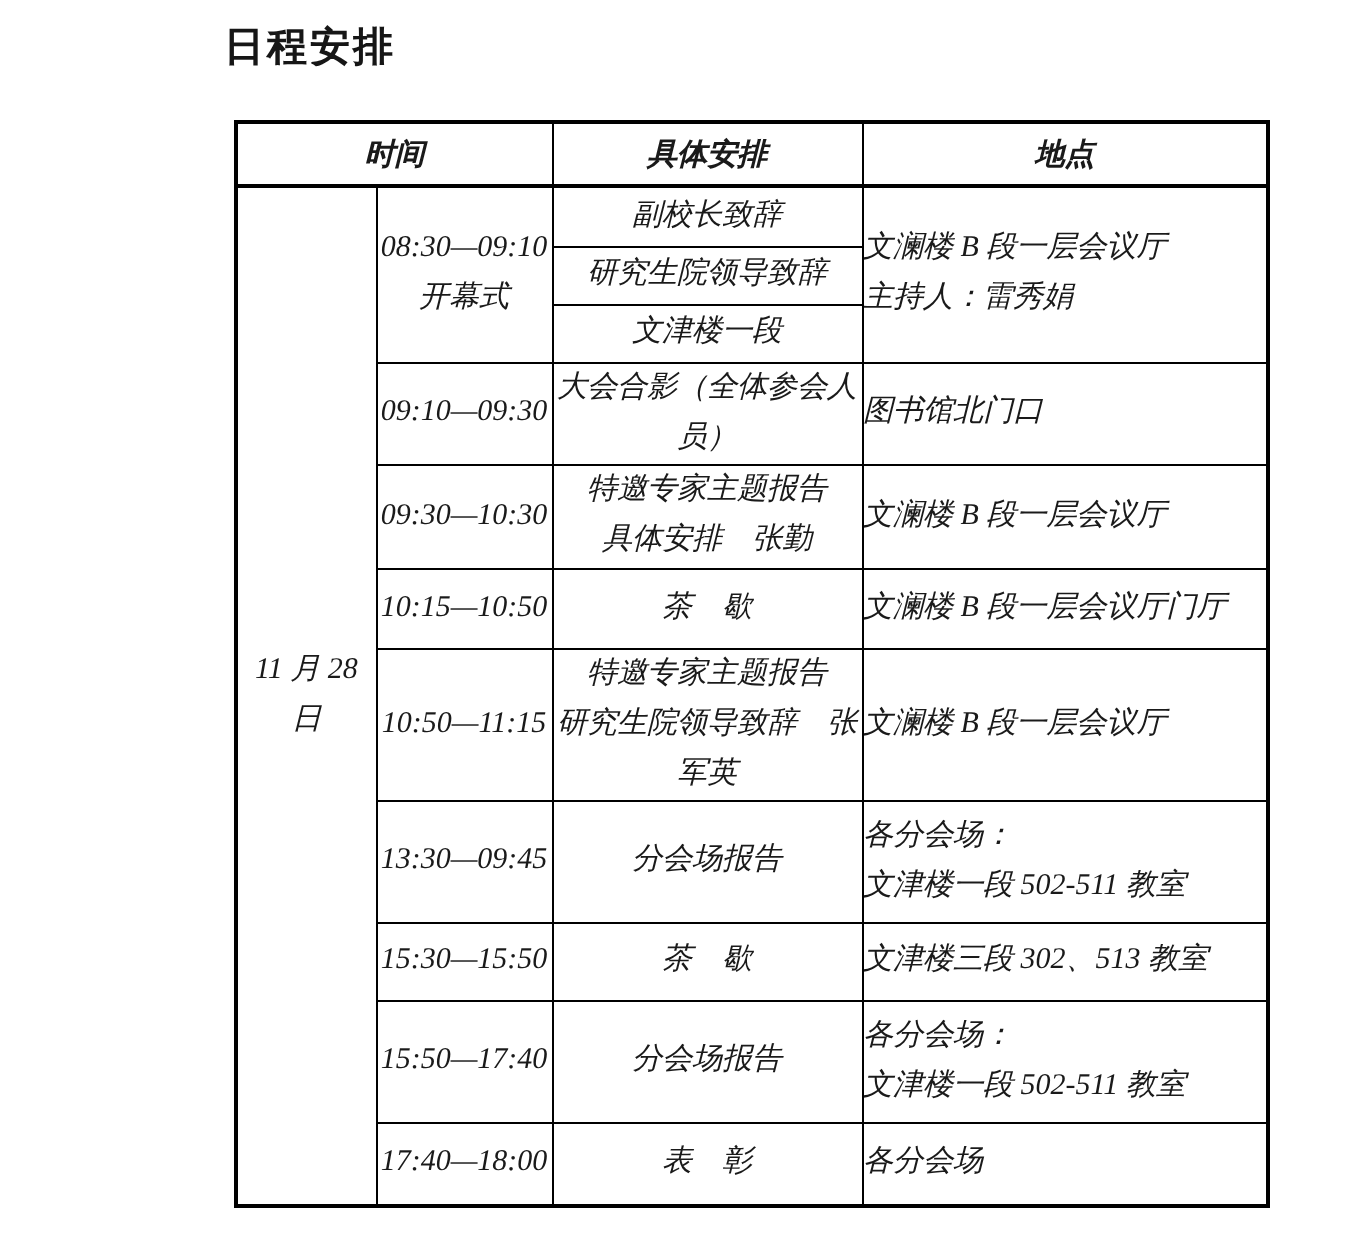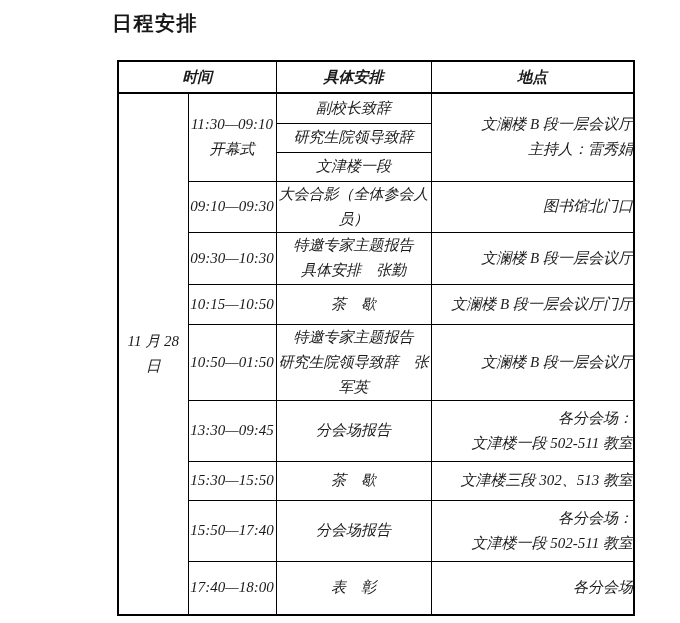--- a/index.html
+++ b/index.html
@@ -43,21 +43,21 @@
     font-style: italic;
   }
   table.schedule thead th {
     height: 30px;
     font-weight: bold;
     text-align: center;
     border-bottom: 2px solid #000000;
   }
   td.c { text-align: center; }
   td.loc {
-    text-align: right;
+    text-align: left;
     padding-left: 7px;
     padding-right: 4px;
   }
   .line {
     display: block;
     line-height: 25px;
     white-space: pre-wrap;
   }
 </style>
 </head>
@@ -80,21 +80,21 @@
         <th>具体安排</th>
         <th>地点</th>
       </tr>
     </thead>
     <tbody>
       <tr style="height:30px">
         <td class="c" rowspan="11">
           <span class="line">11 月 28 日</span>
         </td>
         <td class="c" rowspan="3">
-          <span class="line">11:30—09:10</span>
+          <span class="line">08:30—09:10</span>
           <span class="line">开幕式</span>
         </td>
         <td class="c">
           <span class="line">副校长致辞</span>
         </td>
         <td class="loc" rowspan="3">
           <span class="line">文澜楼 B 段一层会议厅</span>
           <span class="line">主持人：雷秀娟</span>
         </td>
       </tr>
@@ -141,21 +141,21 @@
         <td class="c">
           <span class="line">茶　歇</span>
         </td>
         <td class="loc">
           <span class="line">文澜楼 B 段一层会议厅门厅</span>
         </td>
       </tr>
 
       <tr style="height:53px">
         <td class="c">
-          <span class="line">10:50—01:50</span>
+          <span class="line">10:50—11:15</span>
         </td>
         <td class="c">
           <span class="line">特邀专家主题报告</span>
           <span class="line">研究生院领导致辞　张军英</span>
         </td>
         <td class="loc">
           <span class="line">文澜楼 B 段一层会议厅</span>
         </td>
       </tr>
 
@@ -190,21 +190,21 @@
         </td>
         <td class="c">
           <span class="line">分会场报告</span>
         </td>
         <td class="loc">
           <span class="line">各分会场：</span>
           <span class="line">文津楼一段 502-511 教室</span>
         </td>
       </tr>
 
-      <tr style="height:54px">
+      <tr style="height:42px">
         <td class="c">
           <span class="line">17:40—18:00</span>
         </td>
         <td class="c">
           <span class="line">表　彰</span>
         </td>
         <td class="loc">
           <span class="line">各分会场</span>
         </td>
       </tr>

